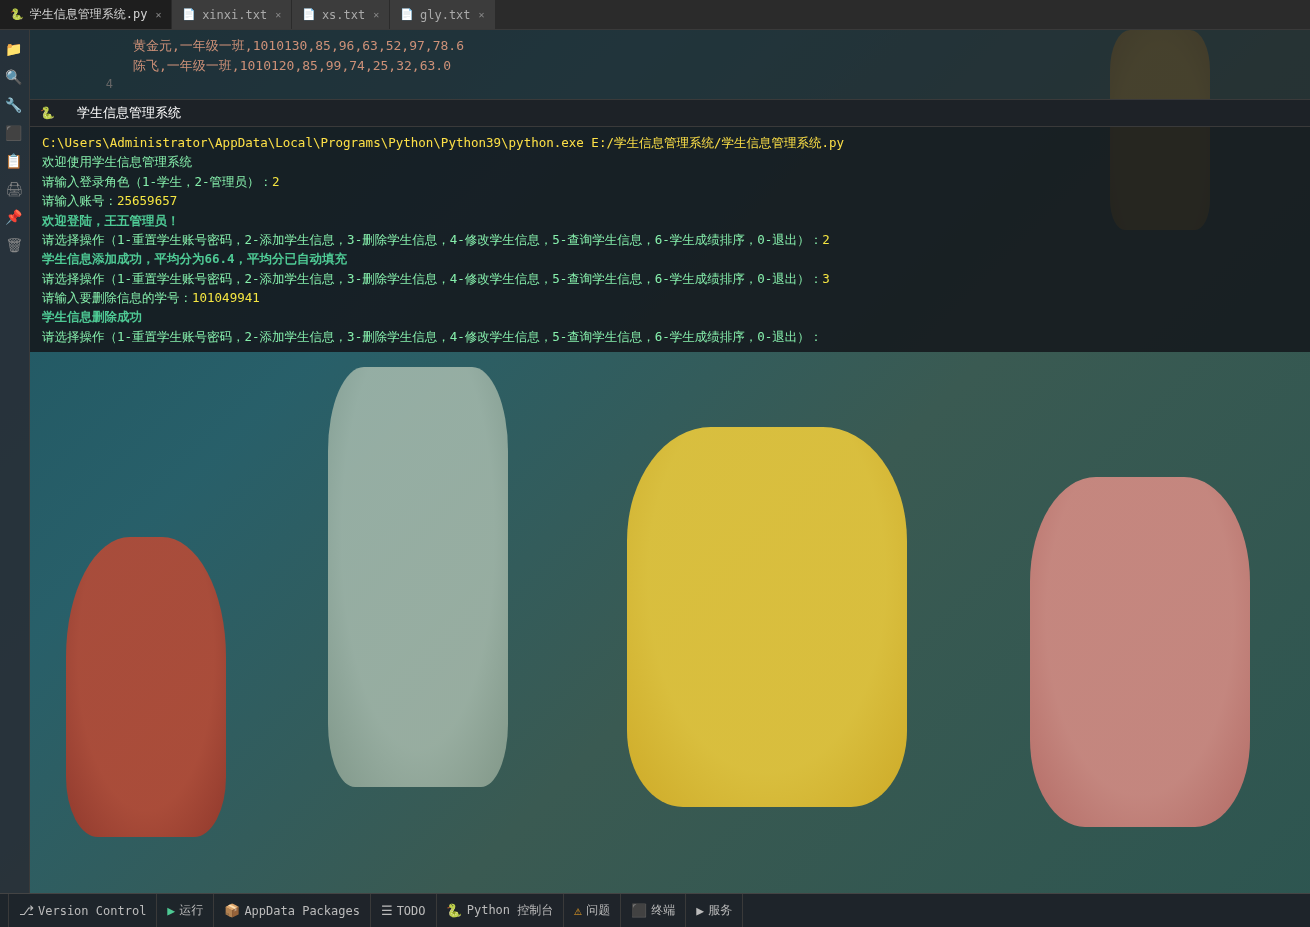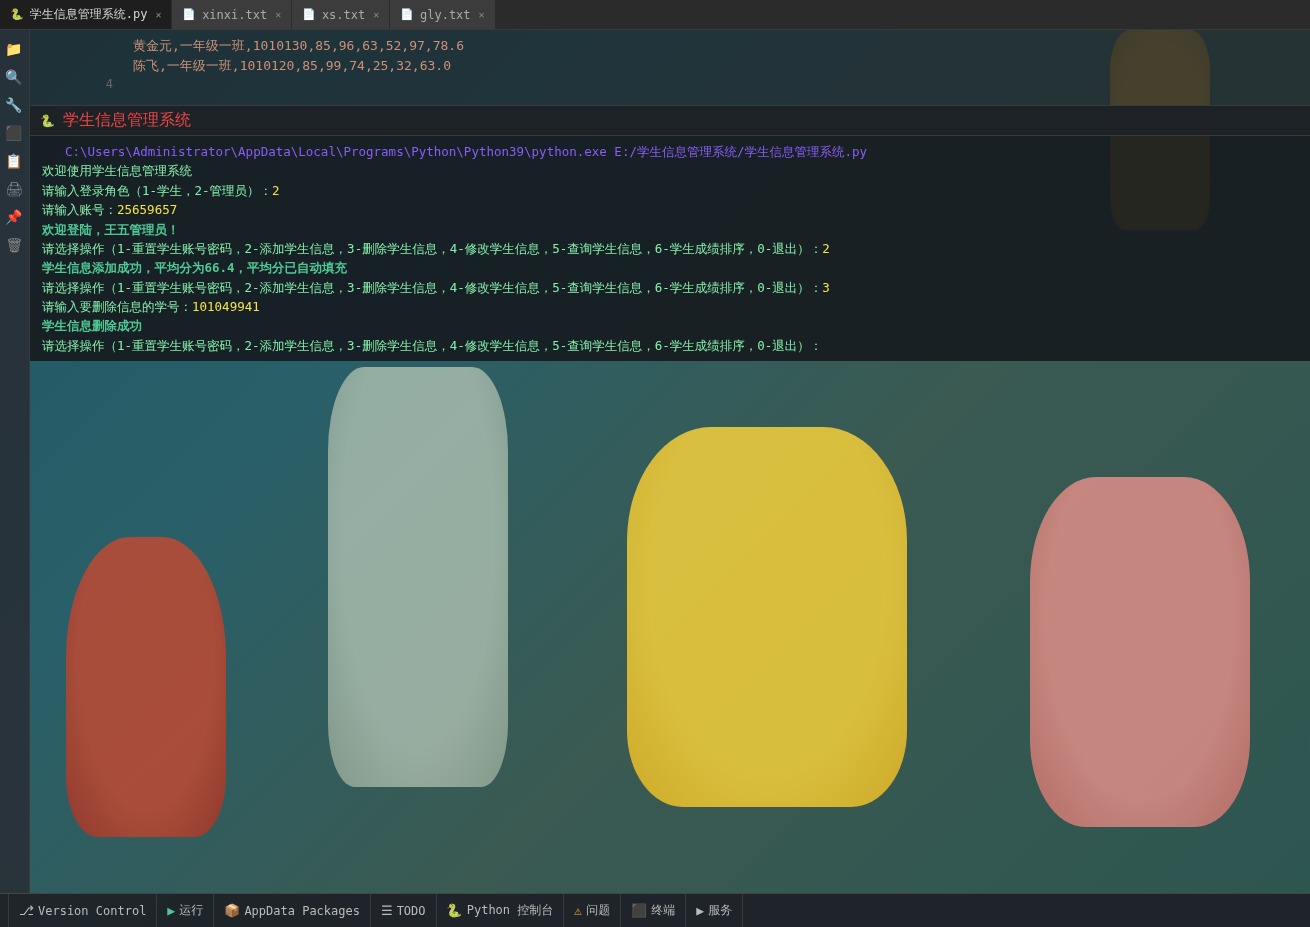--- a/index.html
+++ b/index.html
@@ -168,21 +168,21 @@
     .content-area {
       flex: 1;
       position: relative;
       overflow: hidden;
     }
 
     
     .file-content {
       position: relative;
       z-index: 8;
-      padding: 6px 0 12px 50px;
+      padding: 6px 0 6px 50px;
       background: rgba(30, 34, 40, 0.7);
       line-height: 1.5;
     }
 
     .code-line {
       color: #ce9178;
       font-size: 13px;
       font-family: 'Consolas', monospace;
       padding: 0 8px;
     }
@@ -217,32 +217,33 @@
       display: flex;
       align-items: center;
       padding: 4px 10px;
       background: rgba(30, 34, 40, 0.9);
       border-bottom: 1px solid #3a3a3a;
       gap: 8px;
       font-size: 12px;
     }
 
     .run-header-title {
-      color: #ef4444;
-      font-size: 16px;
+      color: #ffffff;
+      font-size: 13px;
+      margin-left: 14px;
     }
 
     .terminal-content {
       padding: 6px 12px;
       font-size: 12.5px;
       font-family: 'Consolas', 'Microsoft YaHei', monospace;
       line-height: 1.55;
     }
 
-    .t-path { color: #8b5cf6; margin-left: 23px; }
+    .t-path { color: #fde047; }
     .t-green { color: #4ec994; font-weight: bold; }
     .t-white { color: #86efac; }
     .t-input { color: #f5e642; }
 
     
     .status-bar {
       position: relative;
       z-index: 10;
       height: 34px;
       background: rgba(30, 34, 40, 0.95);

